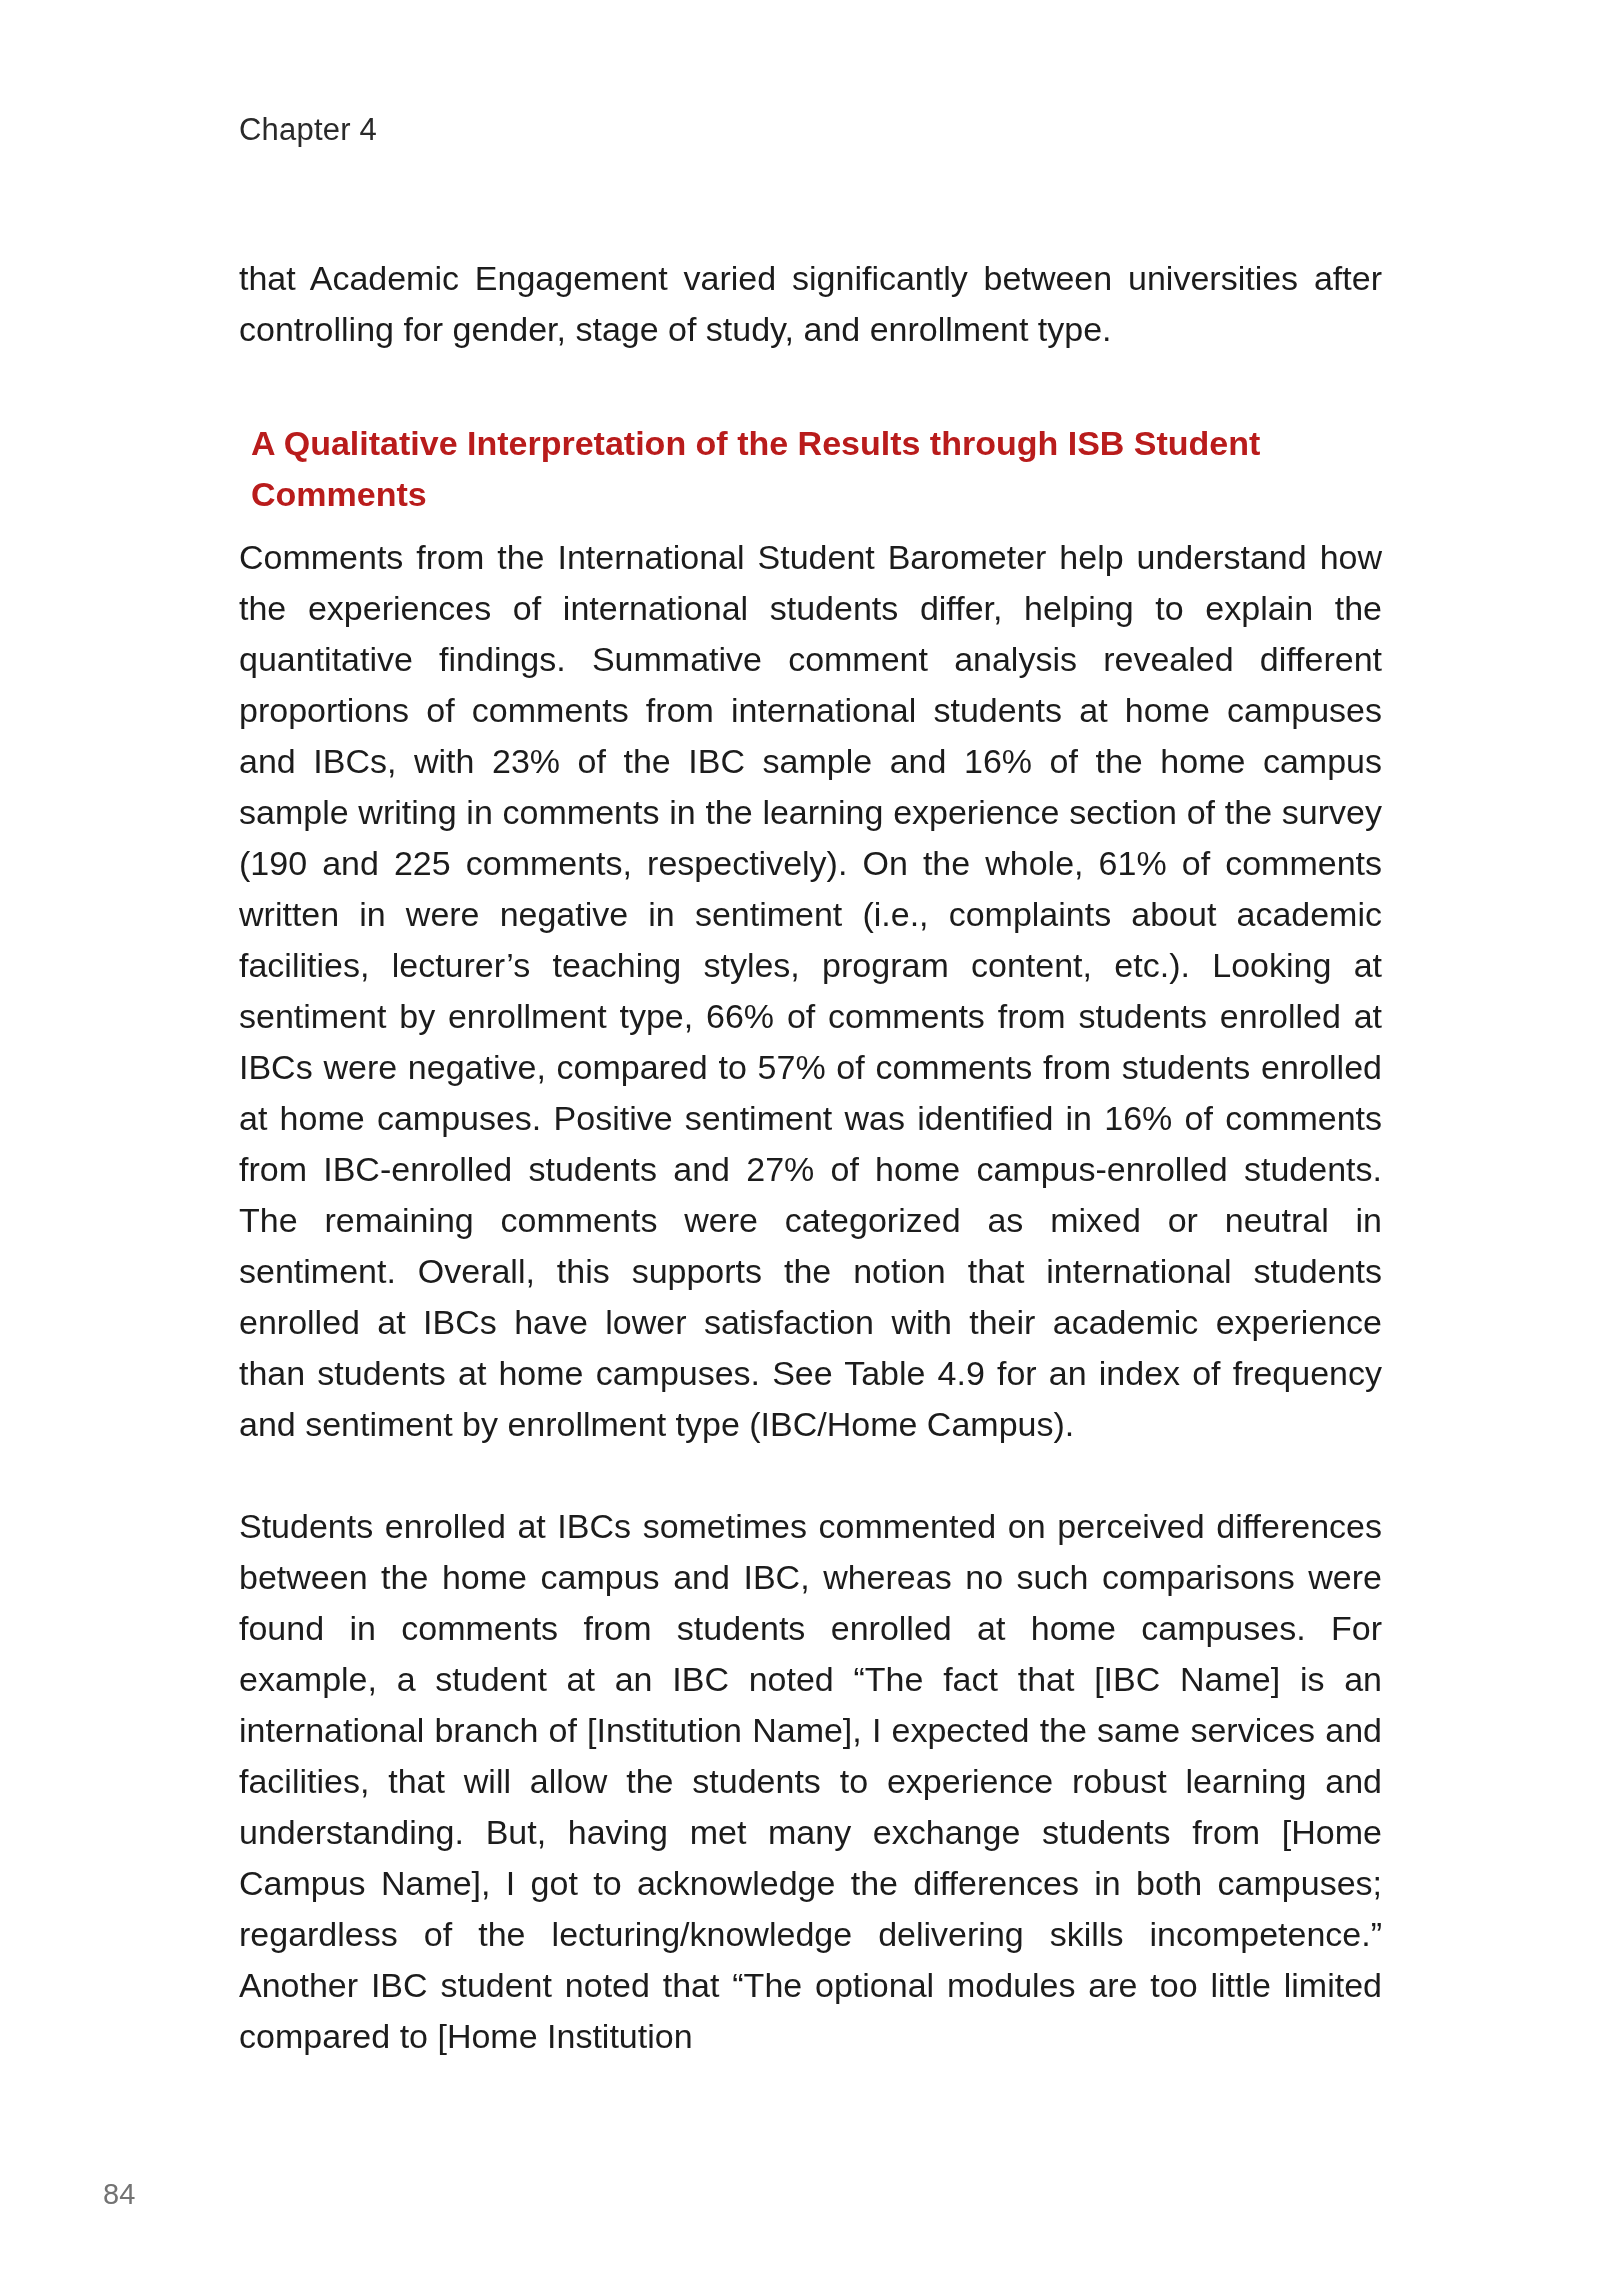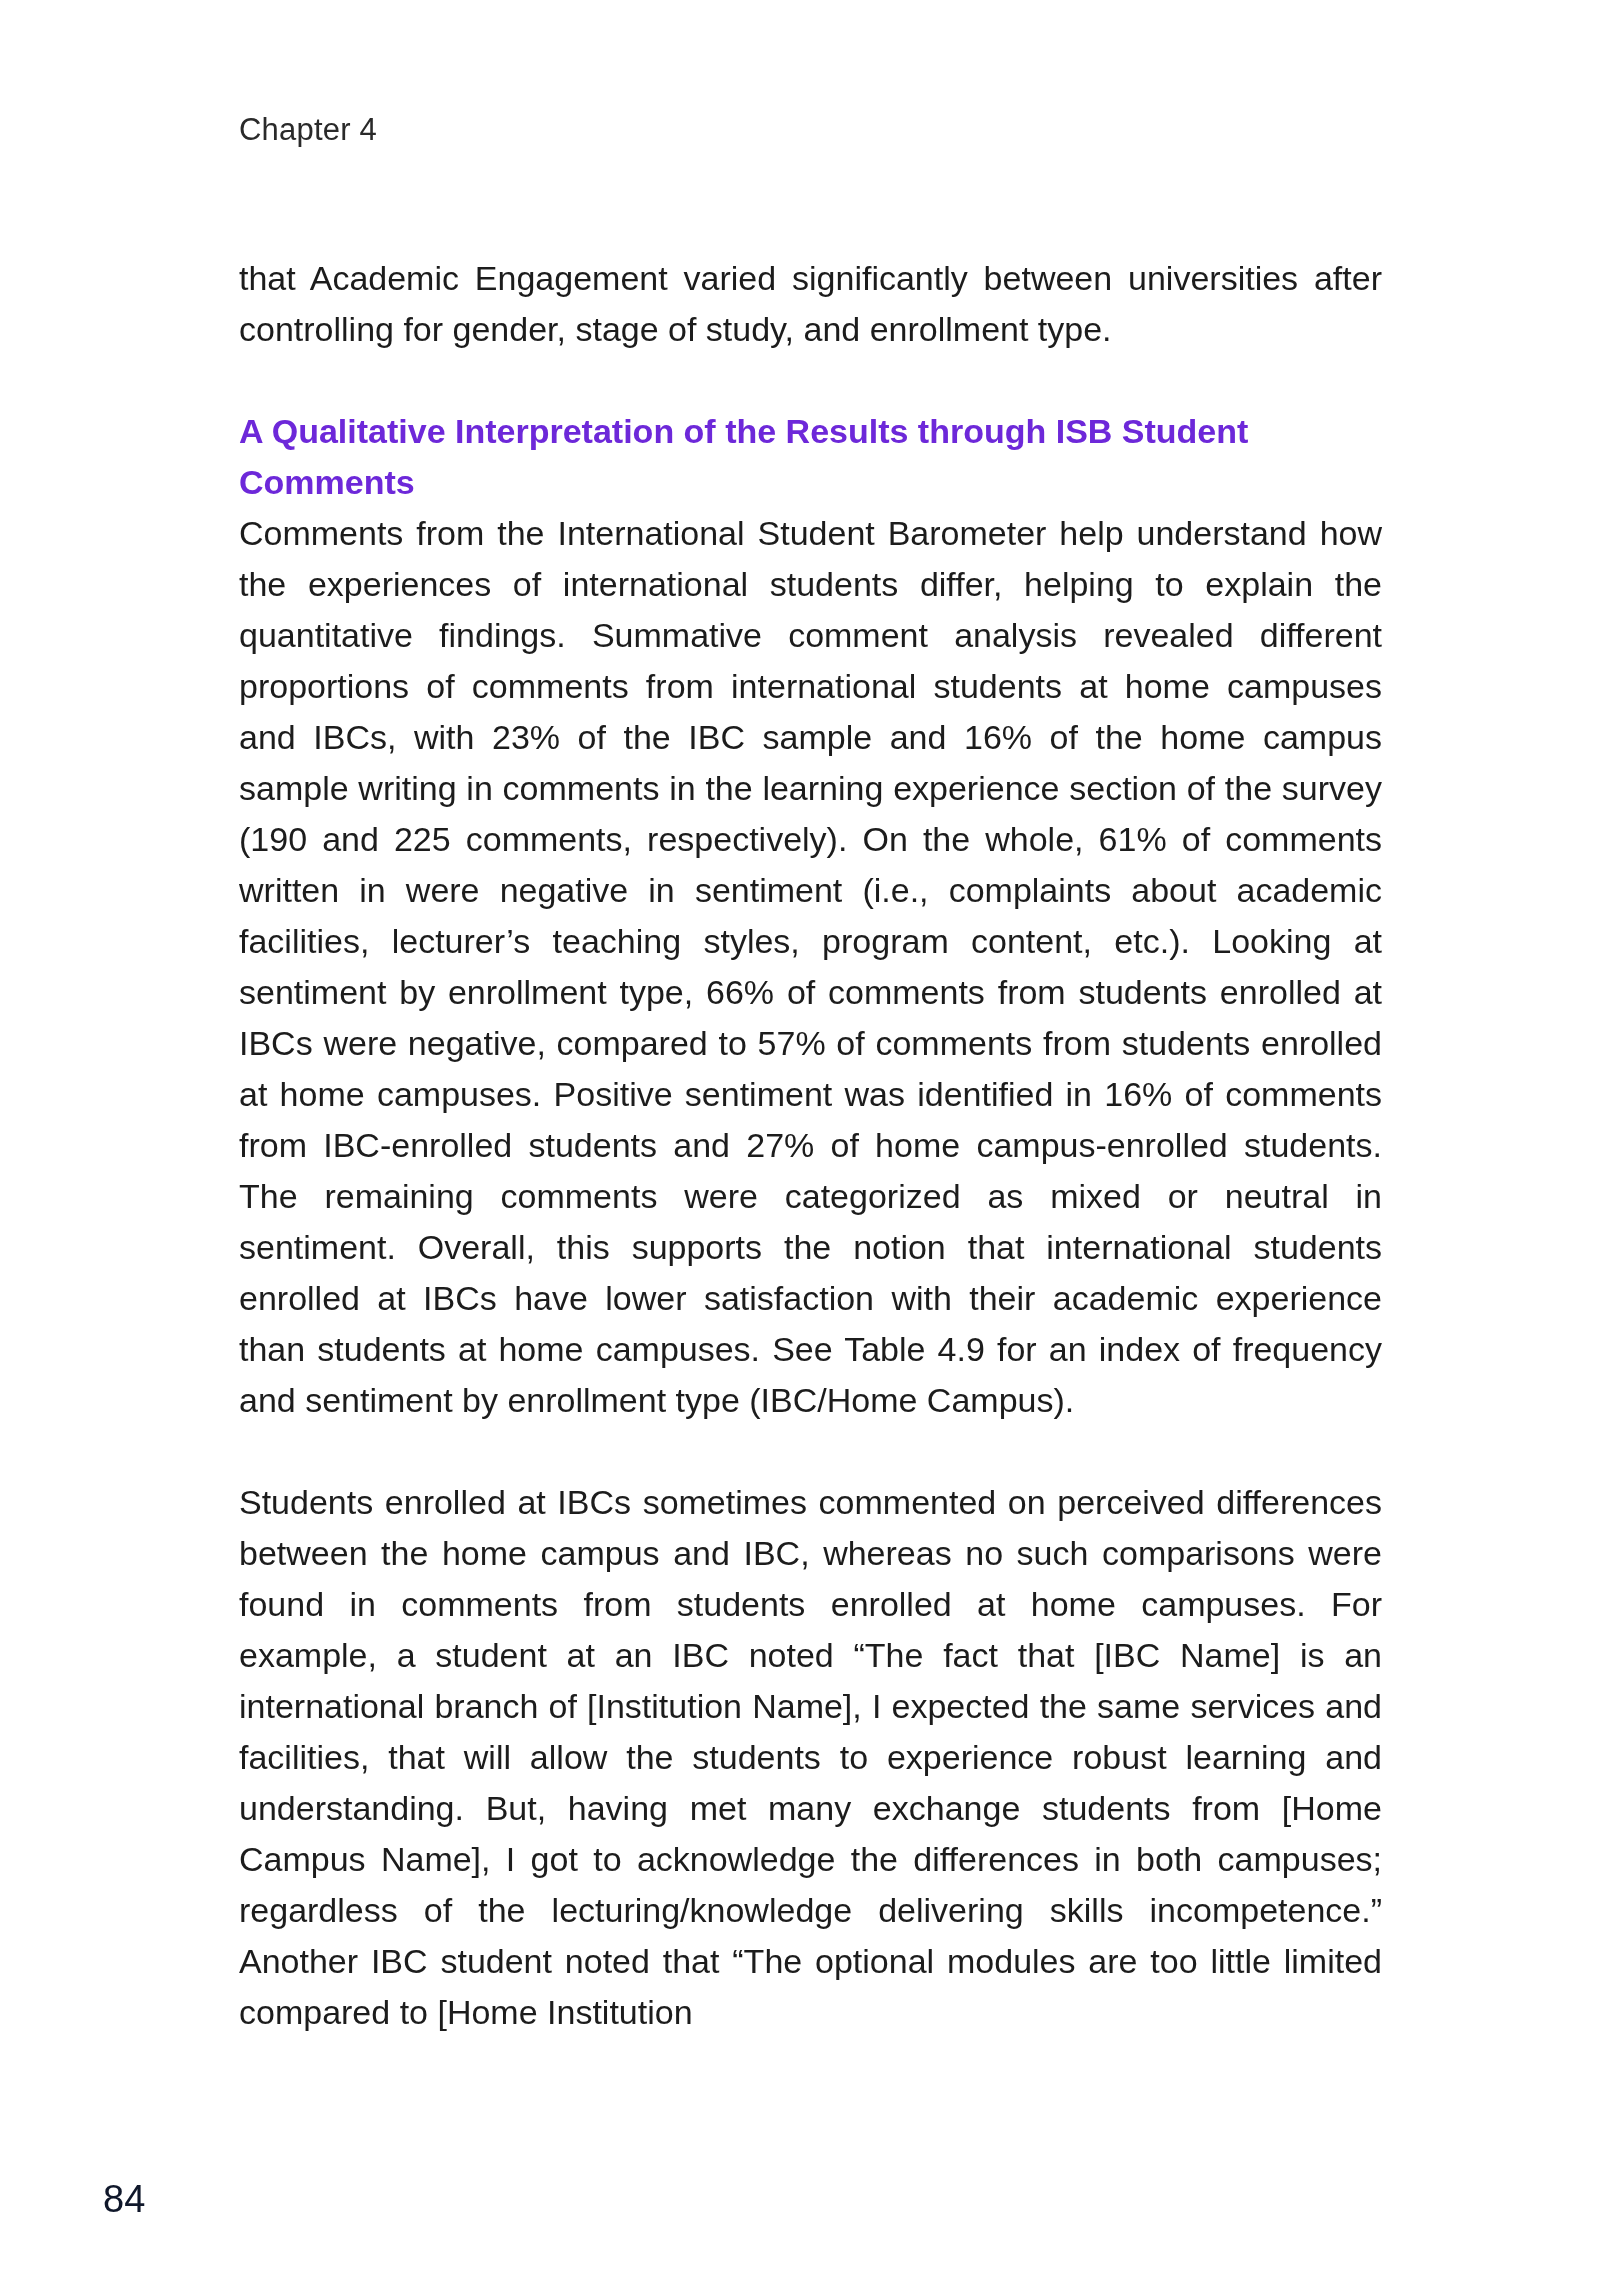--- a/index.html
+++ b/index.html
@@ -33,35 +33,35 @@
       line-height: 51px;
       text-align: justify;
     }
     .text-block p {
       margin: 0;
     }
     .gap {
       height: 51px;
     }
     .section-heading {
-      margin: 0;
+      margin: 12px;
       font-size: 34px;
       line-height: 51px;
       font-weight: bold;
-      color: #6d28d9;
+      color: #b91c1c;
       text-align: left;
       width: 1087px;
     }
     .page-number {
       position: absolute;
       left: 103px;
       top: 2178px;
-      font-size: 38px;
+      font-size: 29px;
       font-weight: 300;
-      color: #0f172a;
+      color: #737373;
     }
   </style>
 </head>
 <body>
 
 <div class="running-head">Chapter 4</div>
 
 <div class="text-block">
   <p>that Academic Engagement varied significantly between universities after controlling for gender, stage of study, and enrollment type.</p>
 

